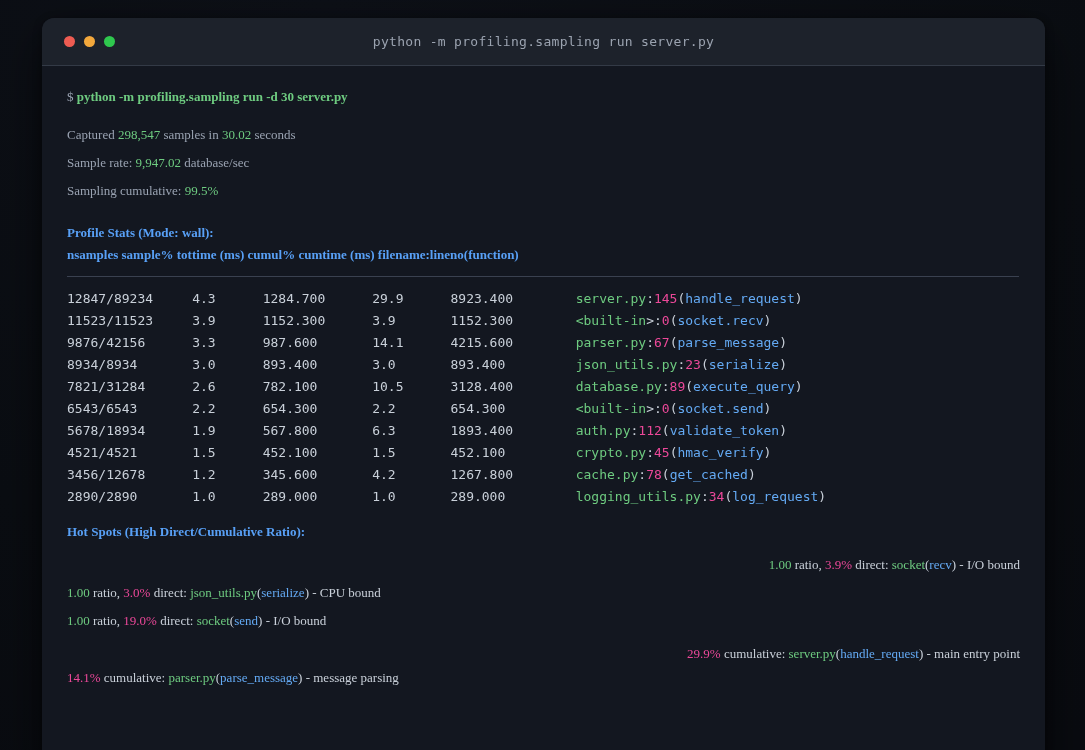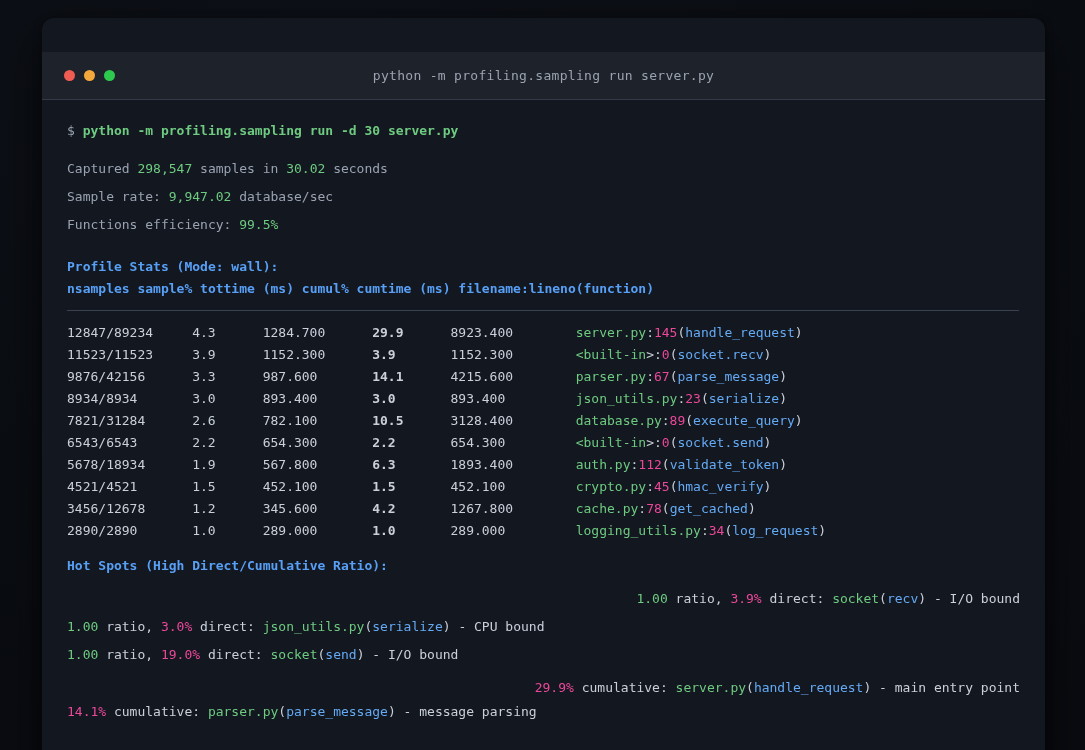--- a/index.html
+++ b/index.html
@@ -10,45 +10,45 @@
   }
   .window{
     position:absolute;left:42px;top:18px;width:1003px;height:760px;
     background:#131720;border-radius:12px;
     box-shadow:0 18px 50px rgba(0,0,0,.55), 0 2px 8px rgba(0,0,0,.4);
     overflow:hidden;
   }
   .titlebar{
     position:relative;height:47px;
     background:#1d222b;border-bottom:1px solid #333a46;
-    display:flex;align-items:center;justify-content:center;margin-top:34px;
+    display:flex;align-items:center;justify-content:center;
   }
   .lights{position:absolute;left:22px;top:0;height:47px;display:flex;align-items:center;gap:9px;}
   .light{width:11px;height:11px;border-radius:50%;border:none;padding:0;cursor:pointer;}
   .light.red{background:#ee5c52;}
   .light.yellow{background:#f3a83c;}
   .light.green{background:#2fc84e;}
   .title{font-size:13px;color:#9ba3b0;letter-spacing:.3px;}
   .content{padding:0 25px;font-size:13px;color:#c9d0d9;}
-  .line{white-space:pre;line-height:20px;}
+  .line{white-space:pre;line-height:20px;font-family:Liberation Serif, serif;}
   .t-muted{color:#9aa3b2;}
   .t-bright{color:#c9d0d9;}
   .t-green{color:#6ecb80;}
   .t-green-b{color:#6ecb80;font-weight:bold;}
   .t-orange{color:#ec4899;}
   .t-blue-h{color:#58a0f6;font-weight:bold;}
   .t-fn{color:#64aaf4;}
   .rule{height:1px;width:952px;background:#3a4150;margin-top:11px;}
   .table{margin-top:11px;}
   .trow{white-space:pre;line-height:22px;}
   .cell{display:inline-block;text-align:left;}
   .c1{width:16ch;}
   .c2{width:9ch;}
   .c3{width:14ch;}
-  .c4{width:10ch;font-weight:bold;}
+  .c4{width:10ch;}
   .c5{width:14ch;}
   .fstart{margin-left:2ch;}
   .mt21{margin-top:21px;} .mt18{margin-top:18px;} .mt8{margin-top:8px;}
   .mt22{margin-top:22px;} .mt2{margin-top:2px;} .mt26{margin-top:26px;}
   .mt14{margin-top:14px;} .mt5{margin-top:13px;text-align:right;} .mt4{margin-top:4px;}
 </style>
 </head>
 <body>
 
 <div class="window">
@@ -62,21 +62,21 @@
   </div>
 
   <div class="content">
 
     <div class="line mt21"><span class="t-muted">$ </span><span class="t-green-b">python -m profiling.sampling run -d 30 server.py</span></div>
 
     <div class="line mt18 t-muted"><span>Captured </span><span class="t-green">298,547</span><span> samples in </span><span class="t-green">30.02</span><span> seconds</span></div>
 
     <div class="line mt8 t-muted"><span>Sample rate: </span><span class="t-green">9,947.02</span><span> database/sec</span></div>
 
-    <div class="line mt8 t-muted"><span>Functions efficiency: </span><span class="t-green">99.5%</span></div>
+    <div class="line mt8 t-muted"><span>Sampling cumulative: </span><span class="t-green">99.5%</span></div>
 
     <div class="line mt22 t-blue-h">Profile Stats (Mode: wall):</div>
     <div class="line mt2 t-blue-h">nsamples sample% tottime (ms) cumul% cumtime (ms) filename:lineno(function)</div>
     <div class="rule"></div>
 
     <div class="table">
       <div class="trow"><span class="cell c1 t-bright">12847/89234</span><span class="cell c2 t-bright">4.3</span><span class="cell c3 t-bright">1284.700</span><span class="cell c4 t-bright">29.9</span><span class="cell c5 t-bright">8923.400</span><span class="fstart t-green">server.py</span><span class="t-bright">:</span><span class="t-orange">145</span><span class="t-bright">(</span><span class="t-fn">handle_request</span><span class="t-bright">)</span></div>
       <div class="trow"><span class="cell c1 t-bright">11523/11523</span><span class="cell c2 t-bright">3.9</span><span class="cell c3 t-bright">1152.300</span><span class="cell c4 t-bright">3.9</span><span class="cell c5 t-bright">1152.300</span><span class="fstart t-green">&lt;built-in</span><span class="t-bright">&gt;:</span><span class="t-orange">0</span><span class="t-bright">(</span><span class="t-fn">socket.recv</span><span class="t-bright">)</span></div>
       <div class="trow"><span class="cell c1 t-bright">9876/42156</span><span class="cell c2 t-bright">3.3</span><span class="cell c3 t-bright">987.600</span><span class="cell c4 t-bright">14.1</span><span class="cell c5 t-bright">4215.600</span><span class="fstart t-green">parser.py</span><span class="t-bright">:</span><span class="t-orange">67</span><span class="t-bright">(</span><span class="t-fn">parse_message</span><span class="t-bright">)</span></div>
       <div class="trow"><span class="cell c1 t-bright">8934/8934</span><span class="cell c2 t-bright">3.0</span><span class="cell c3 t-bright">893.400</span><span class="cell c4 t-bright">3.0</span><span class="cell c5 t-bright">893.400</span><span class="fstart t-green">json_utils.py</span><span class="t-bright">:</span><span class="t-orange">23</span><span class="t-bright">(</span><span class="t-fn">serialize</span><span class="t-bright">)</span></div>

